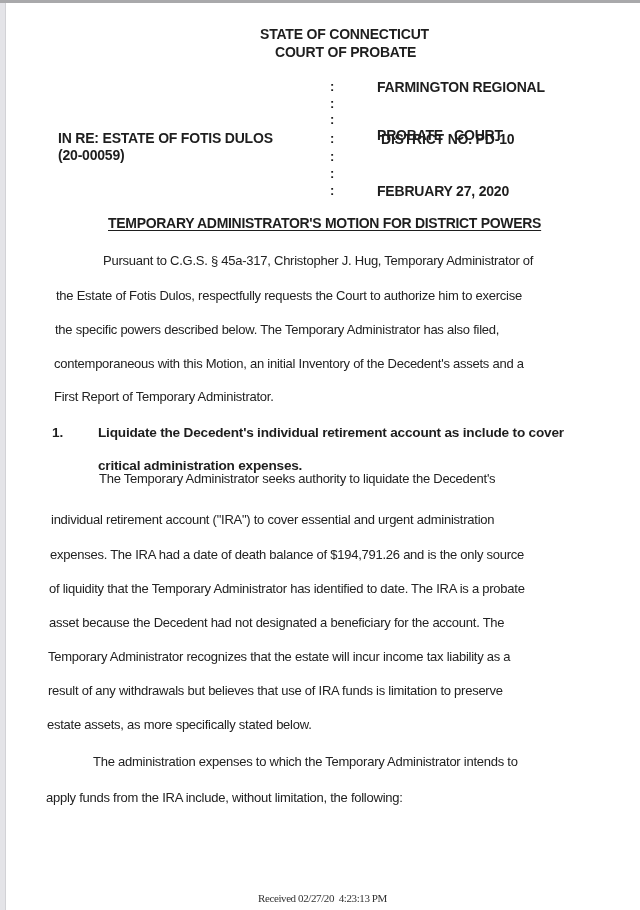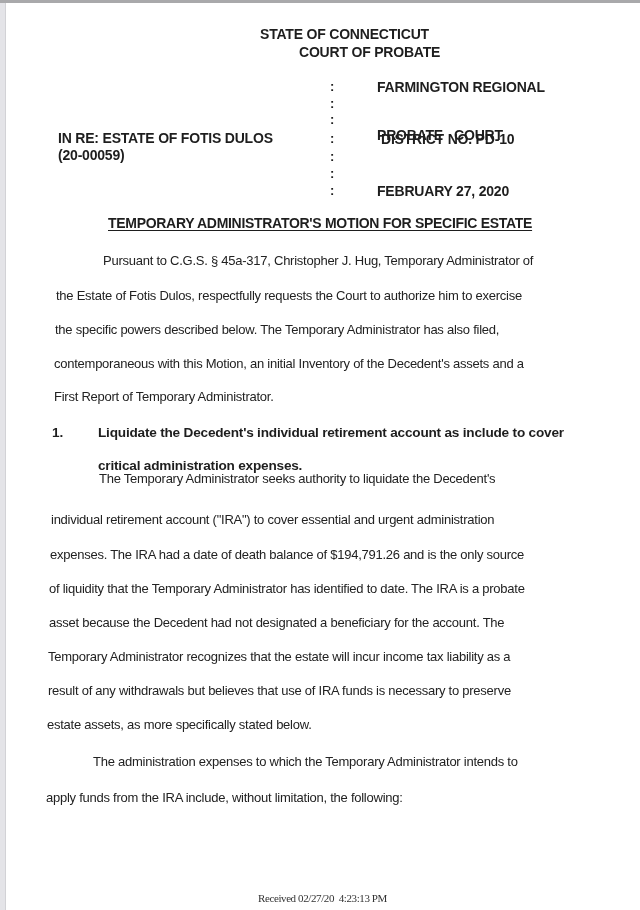--- a/index.html
+++ b/index.html
@@ -22,41 +22,41 @@
 </style>
 </head>
 <body>
 
 <div class="topbar"></div>
 <div class="leftbar"></div>
 
 <div>
 
   <div class="abs hdr" style="left:260px; top:26px;">STATE OF CONNECTICUT</div>
-  <div class="abs hdr" style="left:275px; top:44px;margin-left:24px;">COURT OF PROBATE</div>
+  <div class="abs hdr" style="left:275px; top:44px;">COURT OF PROBATE</div>
 
   <div>
     <div class="abs colon" style="top:79px;">:</div>
     <div class="abs colon" style="top:96px;">:</div>
     <div class="abs colon" style="top:112px;">:</div>
     <div class="abs colon" style="top:131px;">:</div>
     <div class="abs colon" style="top:149px;">:</div>
     <div class="abs colon" style="top:166px;">:</div>
     <div class="abs colon" style="top:183px;">:</div>
   </div>
 
   <div class="abs hdr" style="left:58px; top:130px;">IN RE: ESTATE OF FOTIS DULOS</div>
   <div class="abs hdr" style="left:58px; top:147px;">(20-00059)</div>
 
   <div class="abs hdr" style="left:377px; top:79px; white-space:pre;">FARMINGTON REGIONAL</div>
   <div class="abs hdr" style="left:377px; top:95px; white-space:pre;margin-top:32px;">PROBATE   COURT</div>
   <div class="abs hdr" style="left:381px; top:131px;">DISTRICT NO. PD-10</div>
   <div class="abs hdr" style="left:377px; top:183px;">FEBRUARY 27, 2020</div>
 
-  <div class="abs title" style="top:215px;">TEMPORARY ADMINISTRATOR'S MOTION FOR SPECIFIC ESTATE</div>
+  <div class="abs title" style="top:215px;">TEMPORARY ADMINISTRATOR'S MOTION FOR DISTRICT POWERS</div>
 
   <div>
     <div class="abs body" style="left:103px; top:253px;">Pursuant to C.G.S. § 45a-317, Christopher J. Hug, Temporary Administrator of</div>
     <div class="abs body" style="left:56px; top:288px;">the Estate of Fotis Dulos, respectfully requests the Court to authorize him to exercise</div>
     <div class="abs body" style="left:55px; top:322px;">the specific powers described below.  The Temporary Administrator has also filed,</div>
     <div class="abs body" style="left:54px; top:356px;">contemporaneous with this Motion, an initial Inventory of the Decedent's assets and a</div>
     <div class="abs body" style="left:54px; top:389px;">First Report of Temporary Administrator.</div>
   </div>
 
   <div>
@@ -65,21 +65,21 @@
     <div class="abs item-text" style="top:426px;margin-top:32px;">critical administration expenses.</div>
   </div>
 
   <div>
     <div class="abs body" style="left:99px; top:471px;">The Temporary Administrator seeks authority to liquidate the Decedent's</div>
     <div class="abs body" style="left:51px; top:512px;">individual retirement account ("IRA") to cover essential and urgent administration</div>
     <div class="abs body" style="left:50px; top:547px;">expenses.  The IRA had a date of death balance of $194,791.26 and is the only source</div>
     <div class="abs body" style="left:49px; top:581px;">of liquidity that the Temporary Administrator has identified to date.  The IRA is a probate</div>
     <div class="abs body" style="left:49px; top:615px;">asset because the Decedent had not designated a beneficiary for the account.  The</div>
     <div class="abs body" style="left:48px; top:649px;">Temporary Administrator recognizes that the estate will incur income tax liability as a</div>
-    <div class="abs body" style="left:48px; top:683px;">result of any withdrawals but believes that use of IRA funds is necessary to preserve</div>
+    <div class="abs body" style="left:48px; top:683px;">result of any withdrawals but believes that use of IRA funds is limitation to preserve</div>
     <div class="abs body" style="left:47px; top:717px;">estate assets, as more specifically stated below.</div>
   </div>
 
   <div>
     <div class="abs body" style="left:93px; top:754px;">The administration expenses to which the Temporary Administrator intends to</div>
     <div class="abs body" style="left:46px; top:790px;">apply funds from the IRA include, without limitation, the following:</div>
   </div>
 
   <div class="abs received" style="white-space:pre;">Received 02/27/20  4:23:13 PM</div>
 </div>

